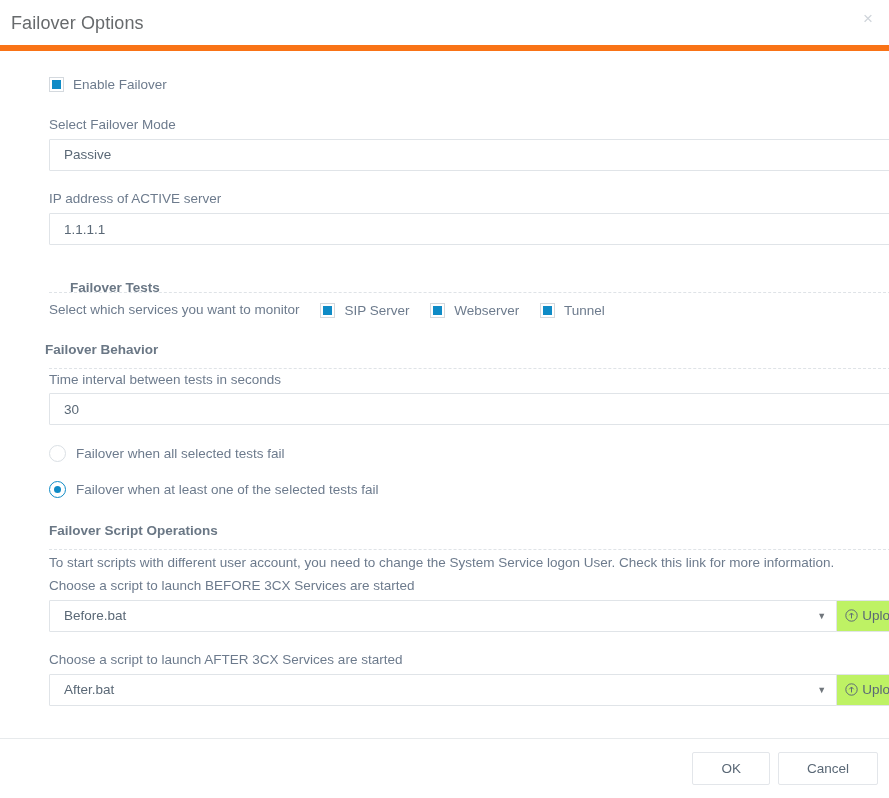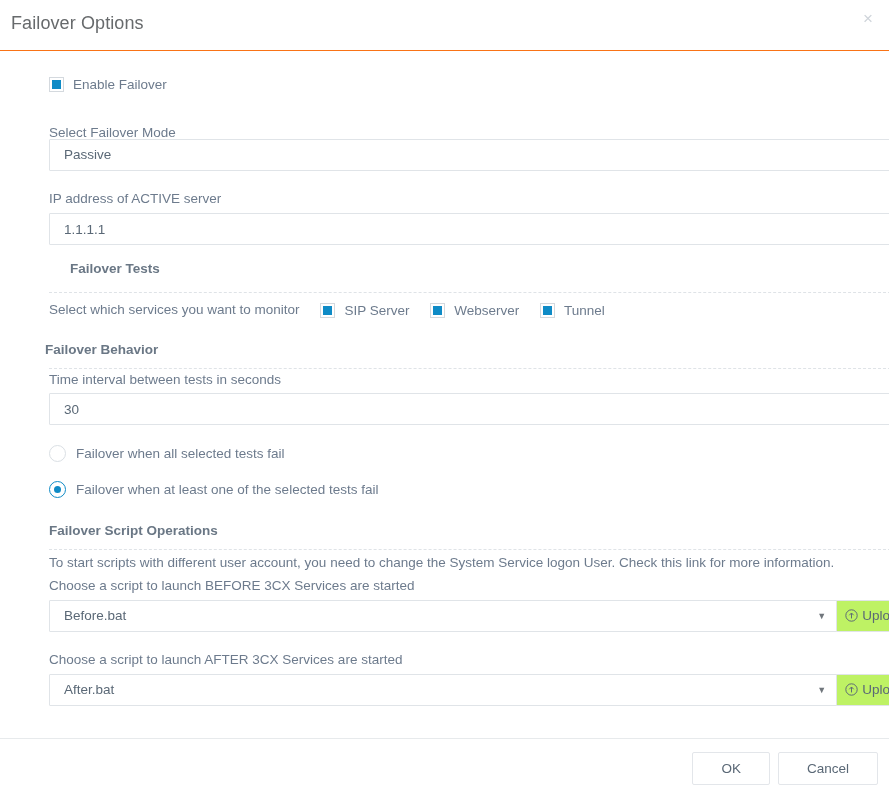--- a/index.html
+++ b/index.html
@@ -25,21 +25,21 @@
     background: #fff;
     display: flex;
     flex-direction: column;
   }
 
   
   .dlg-header {
     position: relative;
     height: 51px;
     flex: 0 0 51px;
-    border-bottom: 1px solid #f97316;
+    border-bottom: 6px solid #f97316;
     box-sizing: border-box;
   }
   .dlg-title {
     position: absolute;
     left: 11px;
     top: 13px;
     font-size: 18px;
     font-weight: 400;
     color: #676a6c;
     letter-spacing: .1px;
@@ -246,40 +246,40 @@
     <div class="dlg-title">Failover Options</div>
     <button class="dlg-close">×</button>
   </div>
 
   <div class="dlg-body">
 
     <div class="row" style="left:11px; top:25px;">
       <span class="cbox checked"></span><span class="cb-label">Enable Failover</span>
     </div>
 
-    <div class="row" style="left:11px; top:74px;text-align:right;">
+    <div class="row" style="left:11px; top:66px;text-align:right;">
       <span class="flabel">Select Failover Mode</span>
     </div>
     <div class="row" style="left:11px; top:88px; width:867px;">
       <div class="selwrap">
         <div class="ctl">
           <span class="sel-text">Passive</span>
         </div>
         <span class="caret">▼</span>
       </div>
     </div>
 
     <div class="row" style="left:11px; top:140px;">
       <span class="flabel">IP address of ACTIVE server</span>
     </div>
     <div class="row" style="left:11px; top:162px; width:867px;">
       <input class="ctl" type="text" value="1.1.1.1" style="">
     </div>
 
-    <div class="row" style="left:11px; top:210px;padding-left:21px;">
+    <div class="row" style="left:11px; top:229px;padding-left:21px;">
       <span class="sect-title">Failover Tests</span>
     </div>
     <div class="row sect-rule" style="left:11px; top:241px; width:867px;"></div>
 
     <div class="row" style="left:11px; top:251px;">
       <span class="flabel" style="vertical-align:middle;">Select which services you want to monitor</span>
       <span style="display:inline-block; width:17px;"></span><span class="cbox checked"></span><span class="cb-label">SIP Server</span>
       <span style="display:inline-block; width:17px;"></span><span class="cbox checked"></span><span class="cb-label">Webserver</span>
       <span style="display:inline-block; width:17px;"></span><span class="cbox checked"></span><span class="cb-label">Tunnel</span>
     </div>

